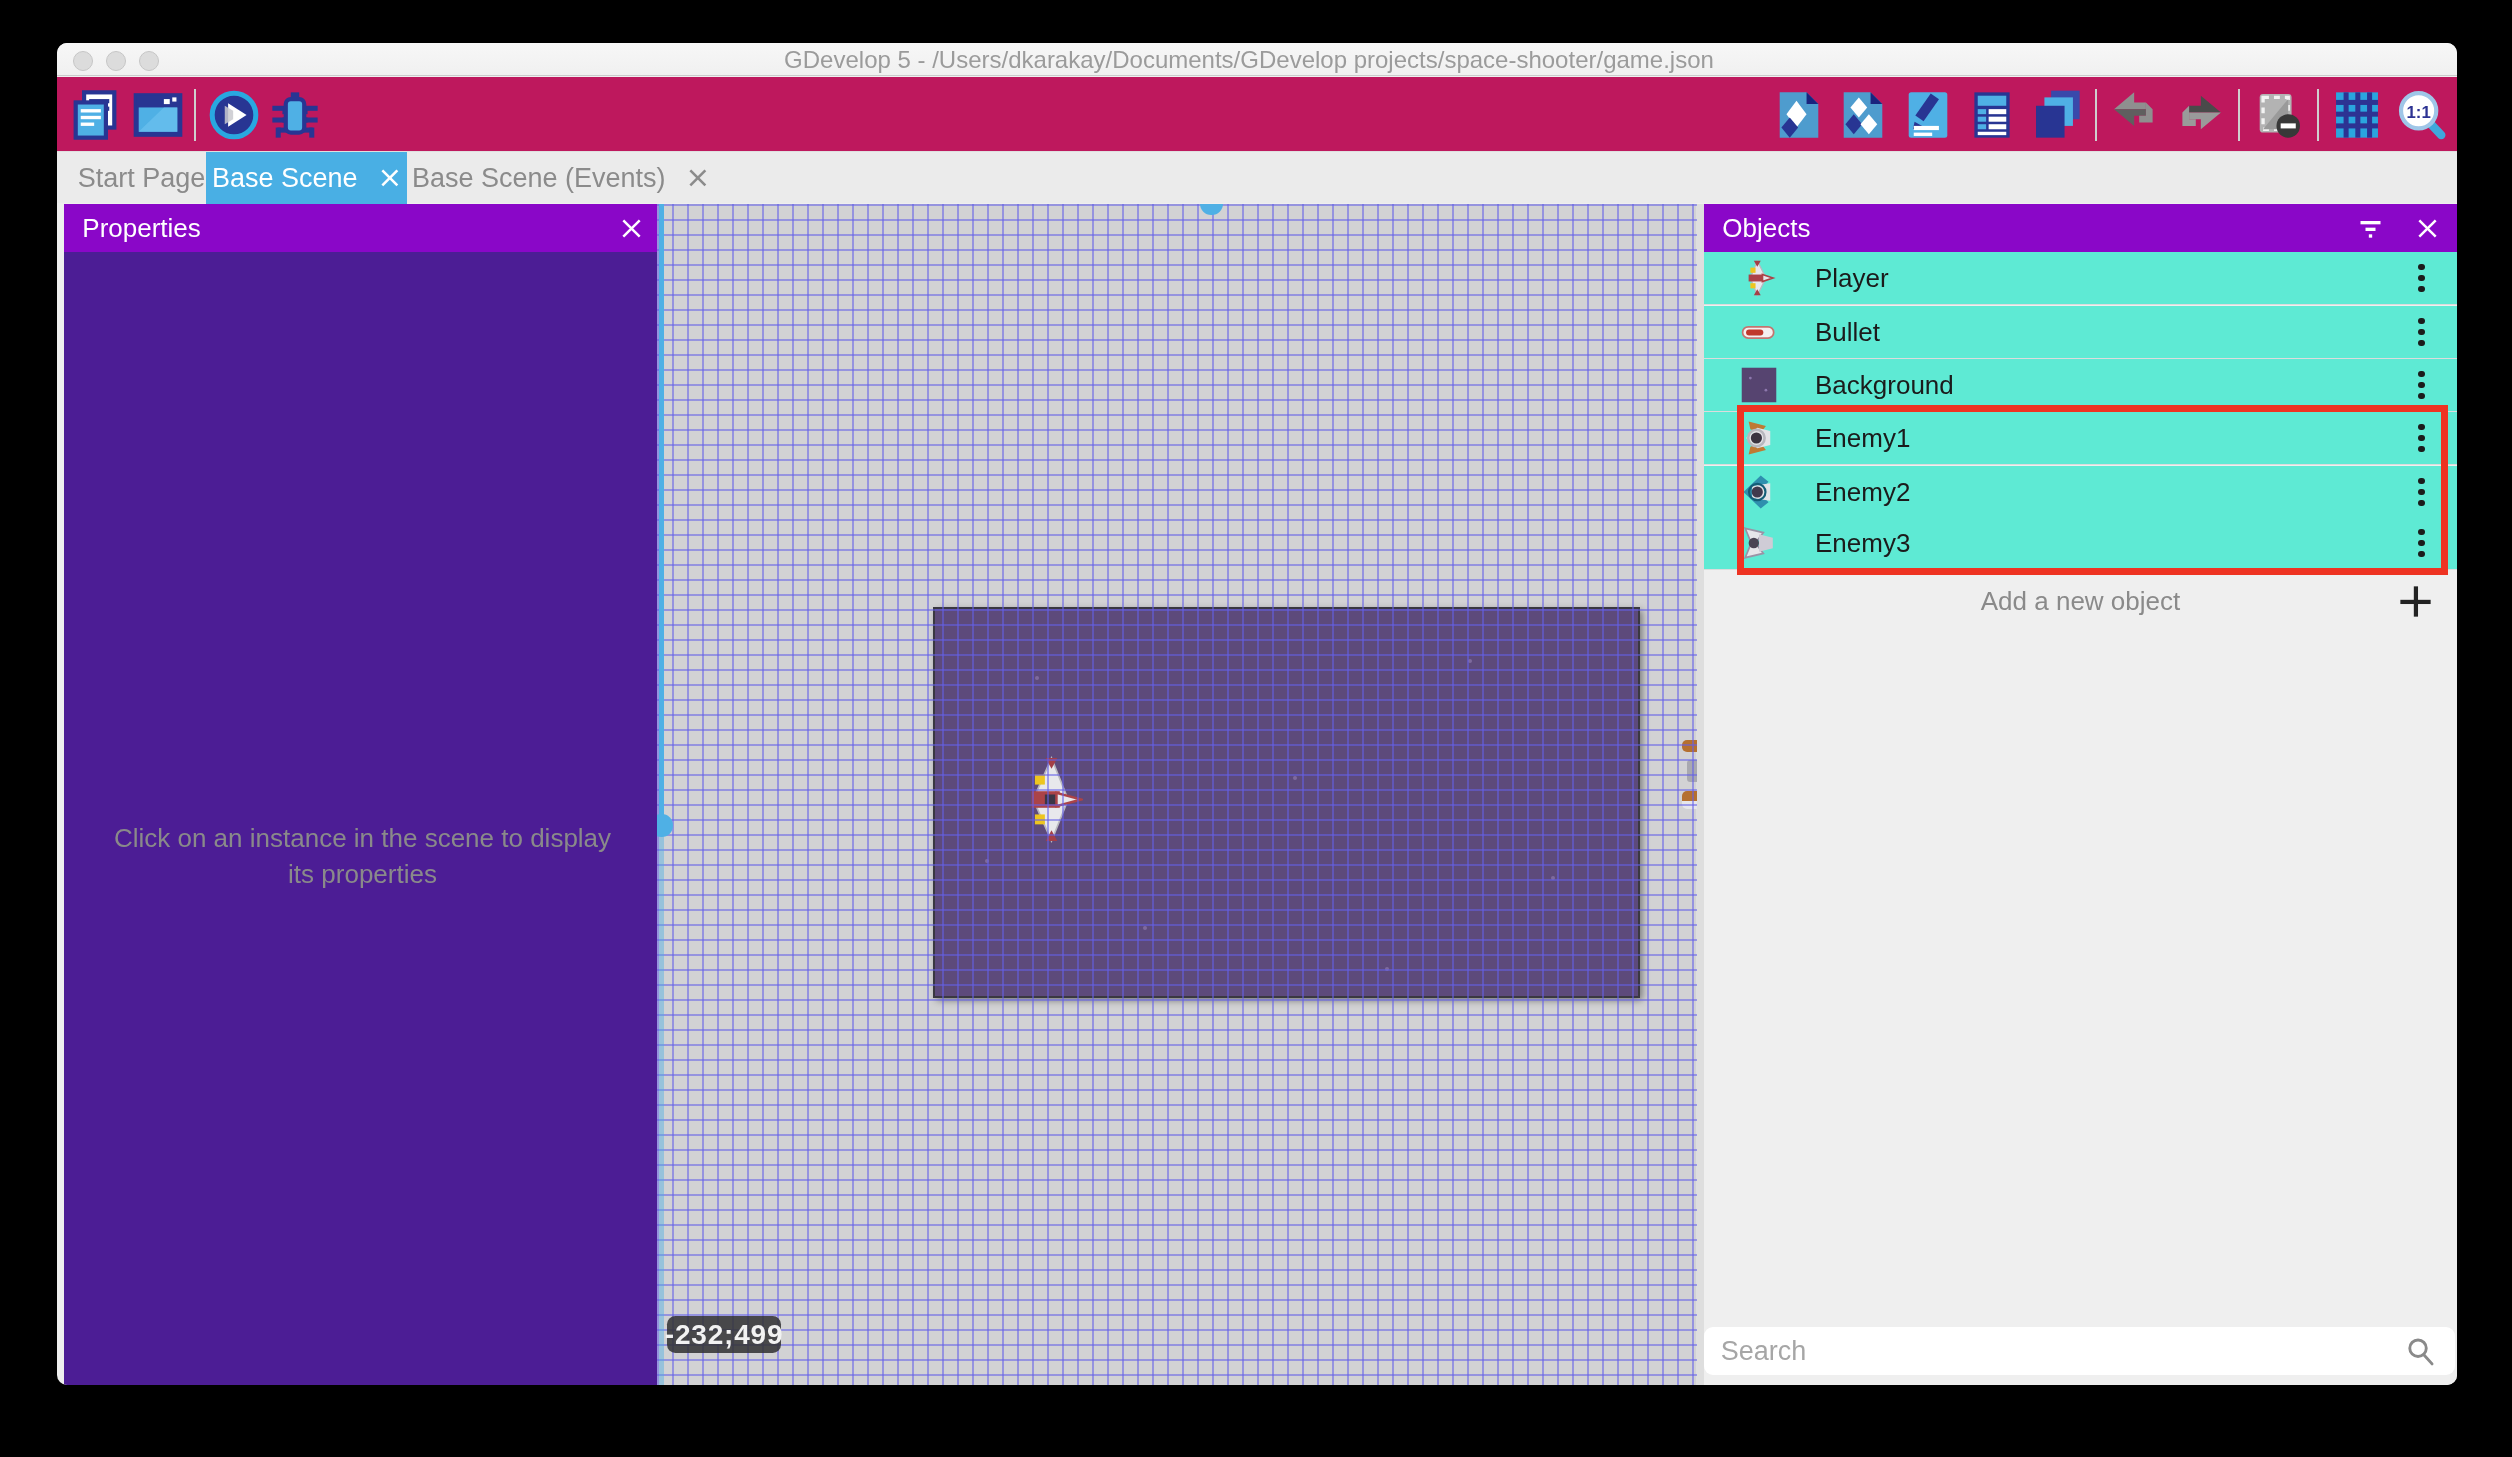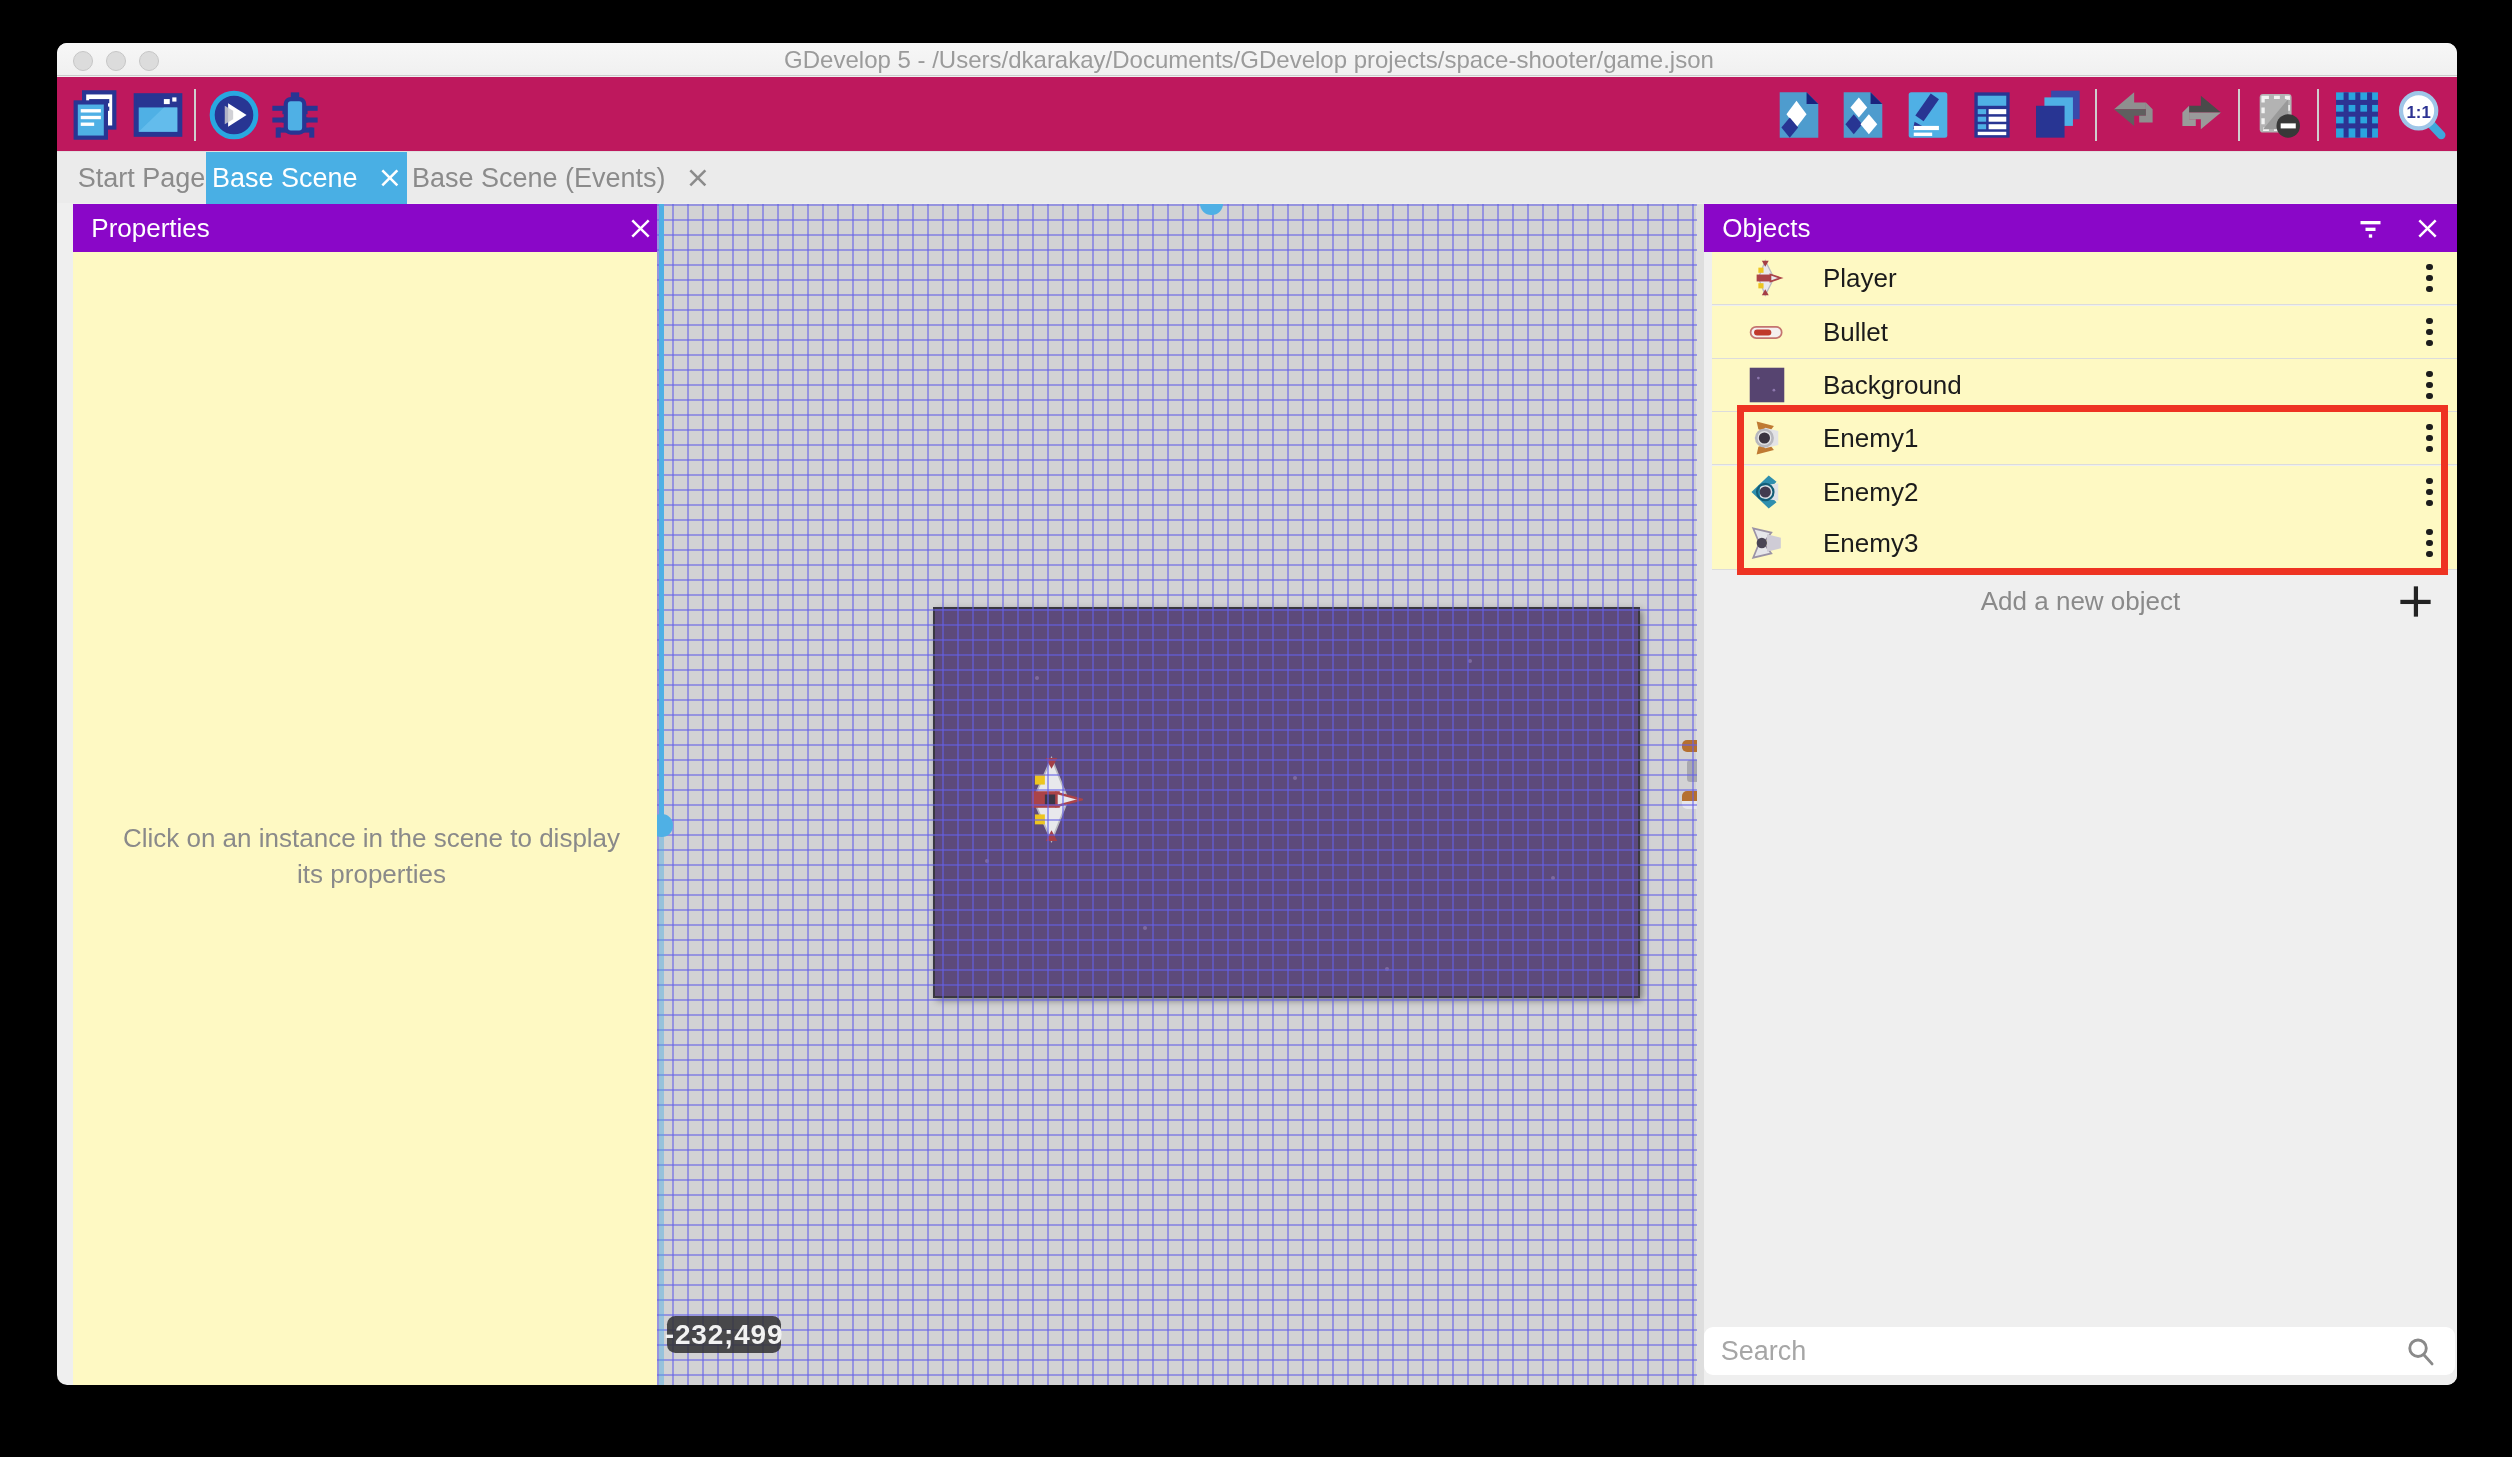--- a/index.html
+++ b/index.html
@@ -38,21 +38,21 @@
 
   
   .content { position:absolute; left:0; top:161px; width:100%; height:1181px; }
 
   .panel-header { position:absolute; left:0; top:0; width:100%; height:48px; background:#8A07C8;
                   color:#fff; display:flex; align-items:center; }
   .panel-header .ph-title { font-size:26px; margin-left:18.3px; flex:1; }
   .panel-header .ph-icons { display:flex; align-items:center; gap:33px; margin-right:18.3px; }
 
   
-  .props { position:absolute; left:16px; top:0; width:597px; height:100%; background:#fef9c3; }
+  .props { position:absolute; left:7px; top:0; width:597px; height:100%; background:#4c1d95; }
   .props-body { position:absolute; left:0; top:48px; width:100%; height:calc(100% - 48px);
                 display:flex; align-items:center; justify-content:center; }
   .props-msg { width:500px; text-align:center; color:#8a8a8a; font-size:26px; line-height:1.4;
                margin-top:75px; }
 
   
   .canvas { position:absolute; left:600px; top:0; width:1040px; height:1181px;
             background:#d2d2d4; overflow:hidden; cursor:crosshair; }
   .canvas::after { content:""; position:absolute; inset:0; z-index:2; pointer-events:none;
     background-image:
@@ -72,22 +72,22 @@
   .coord-badge { position:absolute; left:10px; top:1112px; width:114px; height:37px; z-index:4;
                  background:rgba(52,52,55,.88); border-radius:8.3px; color:#f2f2f2;
                  font-size:28px; font-weight:bold; display:flex; align-items:center;
                  justify-content:center; letter-spacing:0.8px; }
 
   
   .strip { position:absolute; left:1639px; top:0; width:7.5px; height:100%; background:#dedede; }
 
   
   .objects { position:absolute; left:1647px; top:0; width:753px; height:100%; background:#efefef; }
-  .obj-row { position:absolute; left:8px; width:100%; height:53px; border-bottom:0.8px solid #dcdcdc;
-             display:flex; align-items:center; cursor:pointer; background:#fef9c3; }
+  .obj-row { position:absolute; left:0; width:100%; height:53px; border-bottom:0.8px solid #dcdcdc;
+             display:flex; align-items:center; cursor:pointer; background:#5eead4; }
   .obj-icon { width:38px; height:38px; margin-left:36px; flex:0 0 auto; }
   .obj-label { font-size:26px; color:#1b1b1b; margin-left:37px; flex:1; }
   .dots { width:6.7px; margin-right:32px; display:flex; flex-direction:column; gap:4.2px; cursor:pointer; }
   .dots i { width:6.7px; height:6.7px; border-radius:50%; background:#1c1c1c; }
   .highlight-rect { position:absolute; left:33px; top:201px; width:711px; height:170px;
                     border:7.5px solid #EE3322; z-index:5; pointer-events:none; }
   .add-row { position:absolute; left:0; top:371px; width:100%; height:53px;
              display:flex; align-items:center; }
   .add-label { flex:1; text-align:center; color:#8a8a8a; font-size:26px; cursor:pointer; }
   .add-plus { position:absolute; right:23px; width:37px; height:37px; cursor:pointer; }

